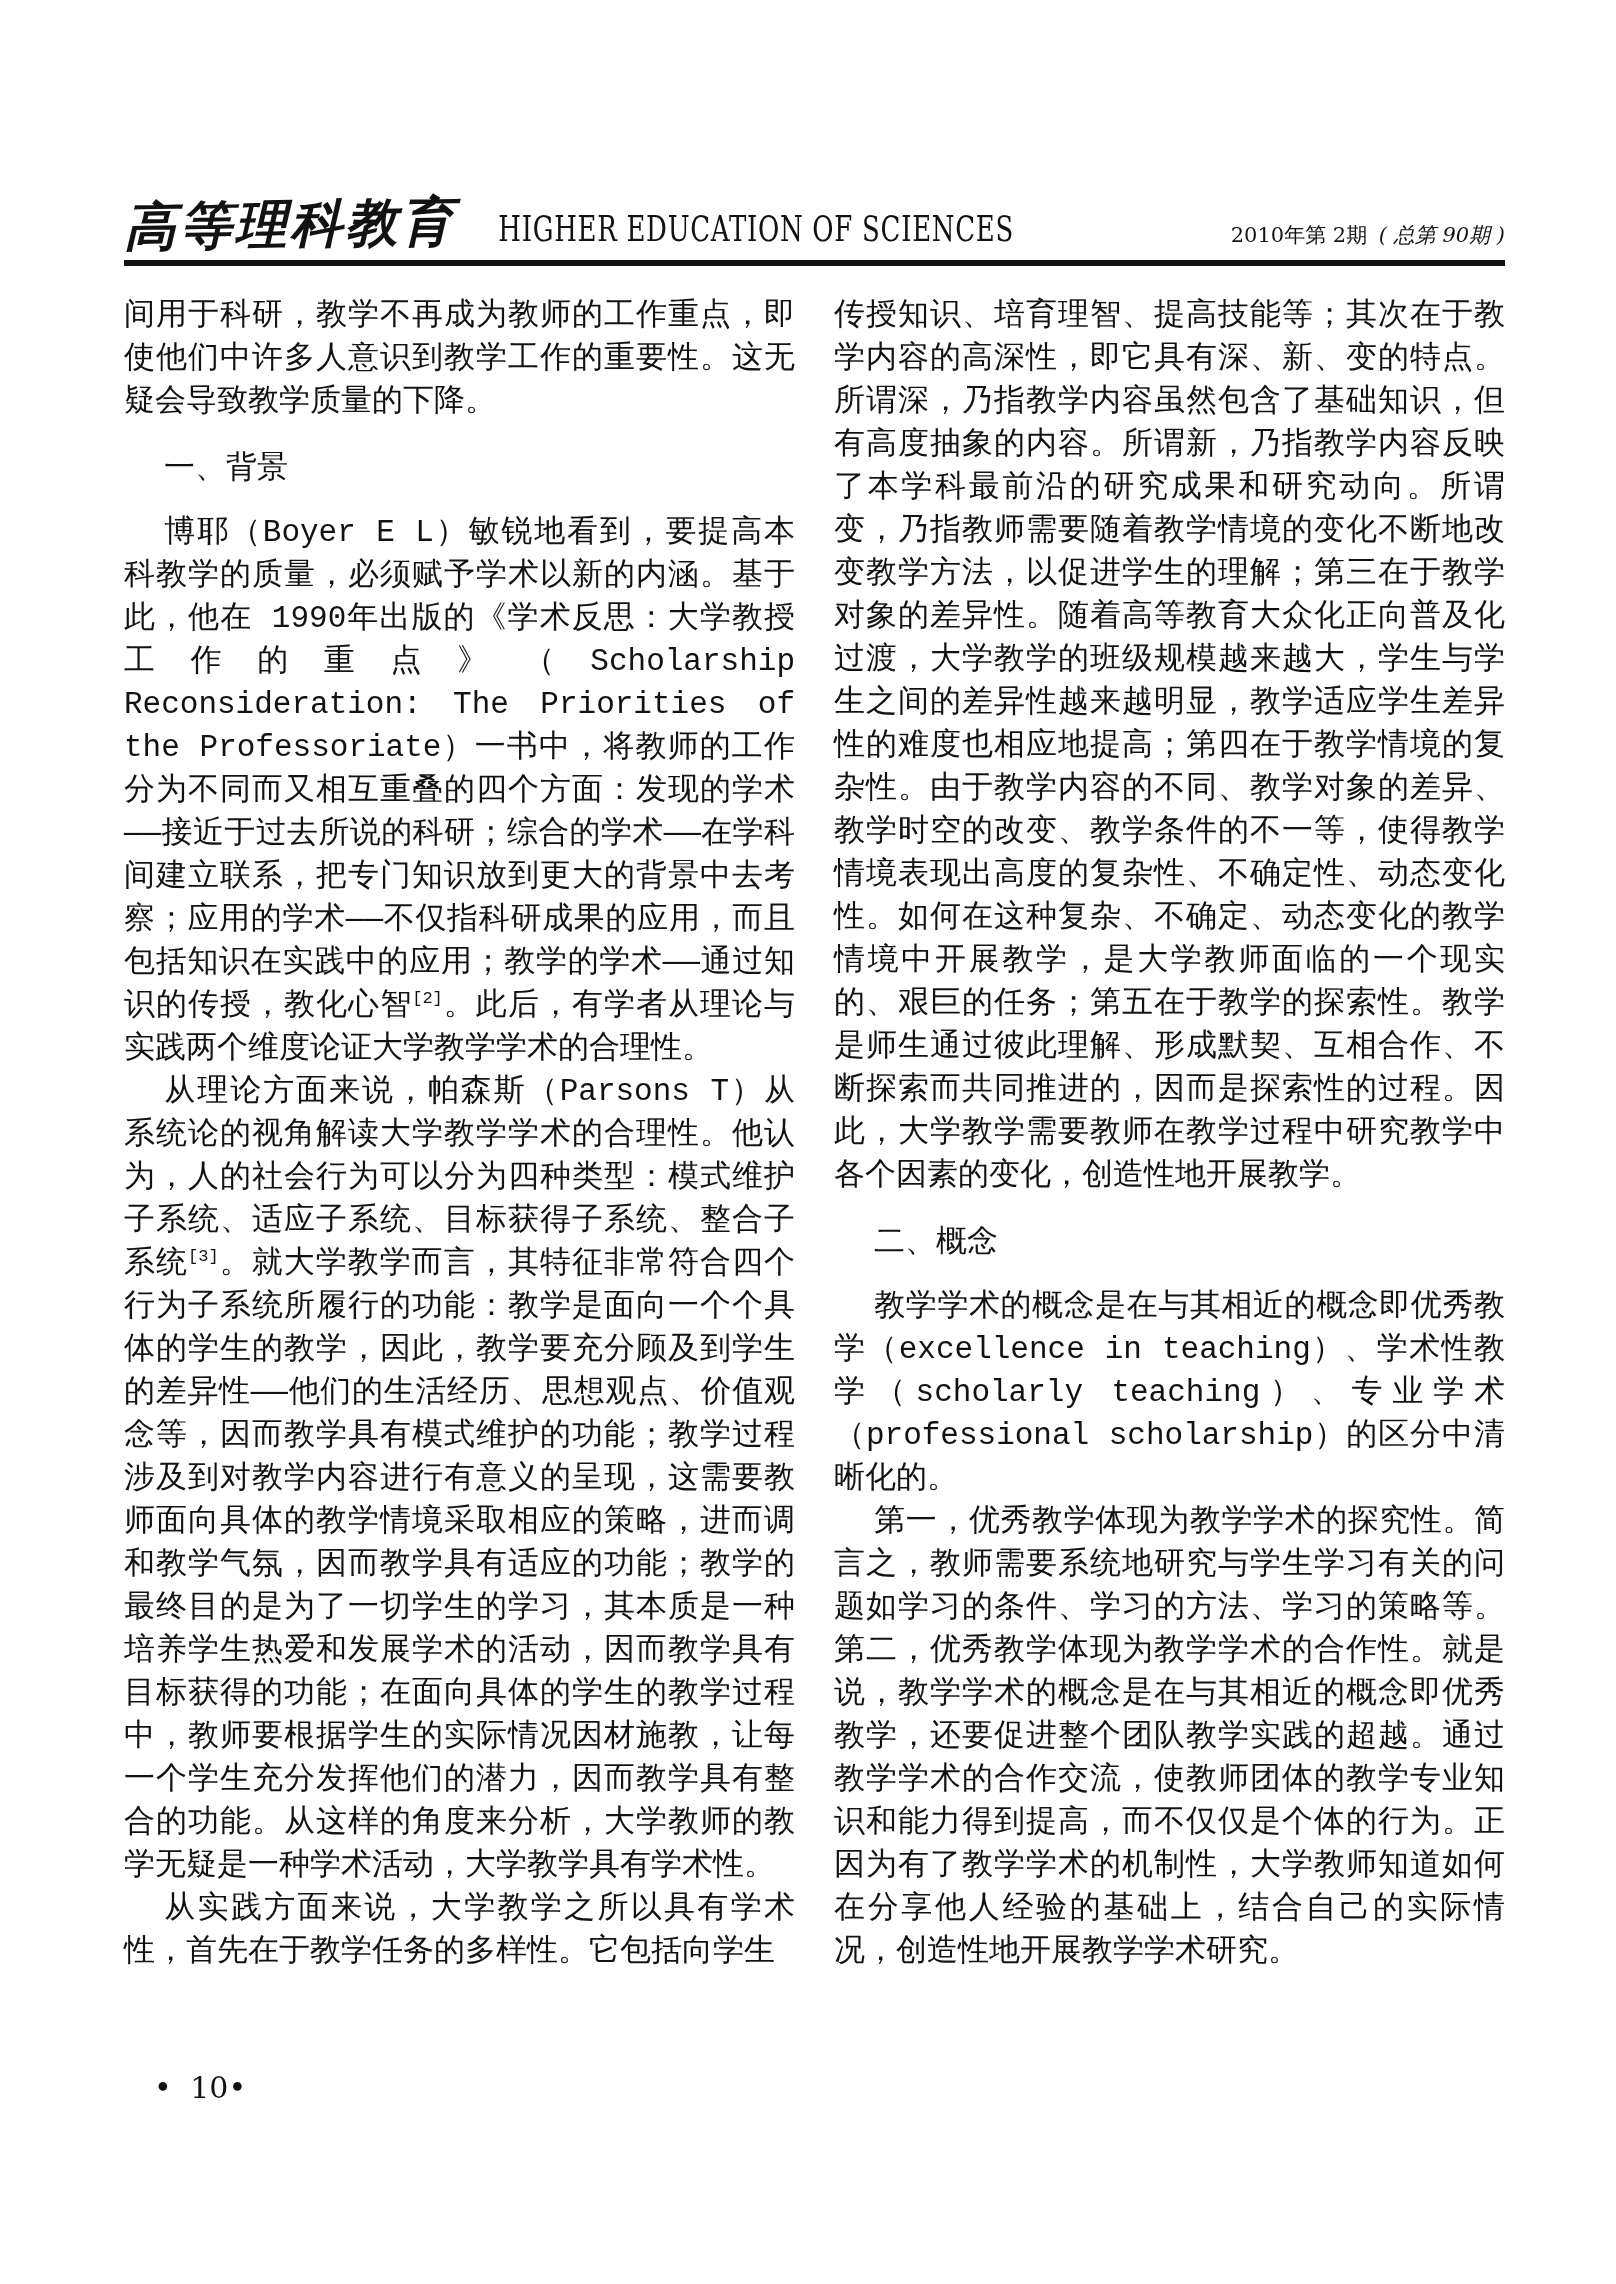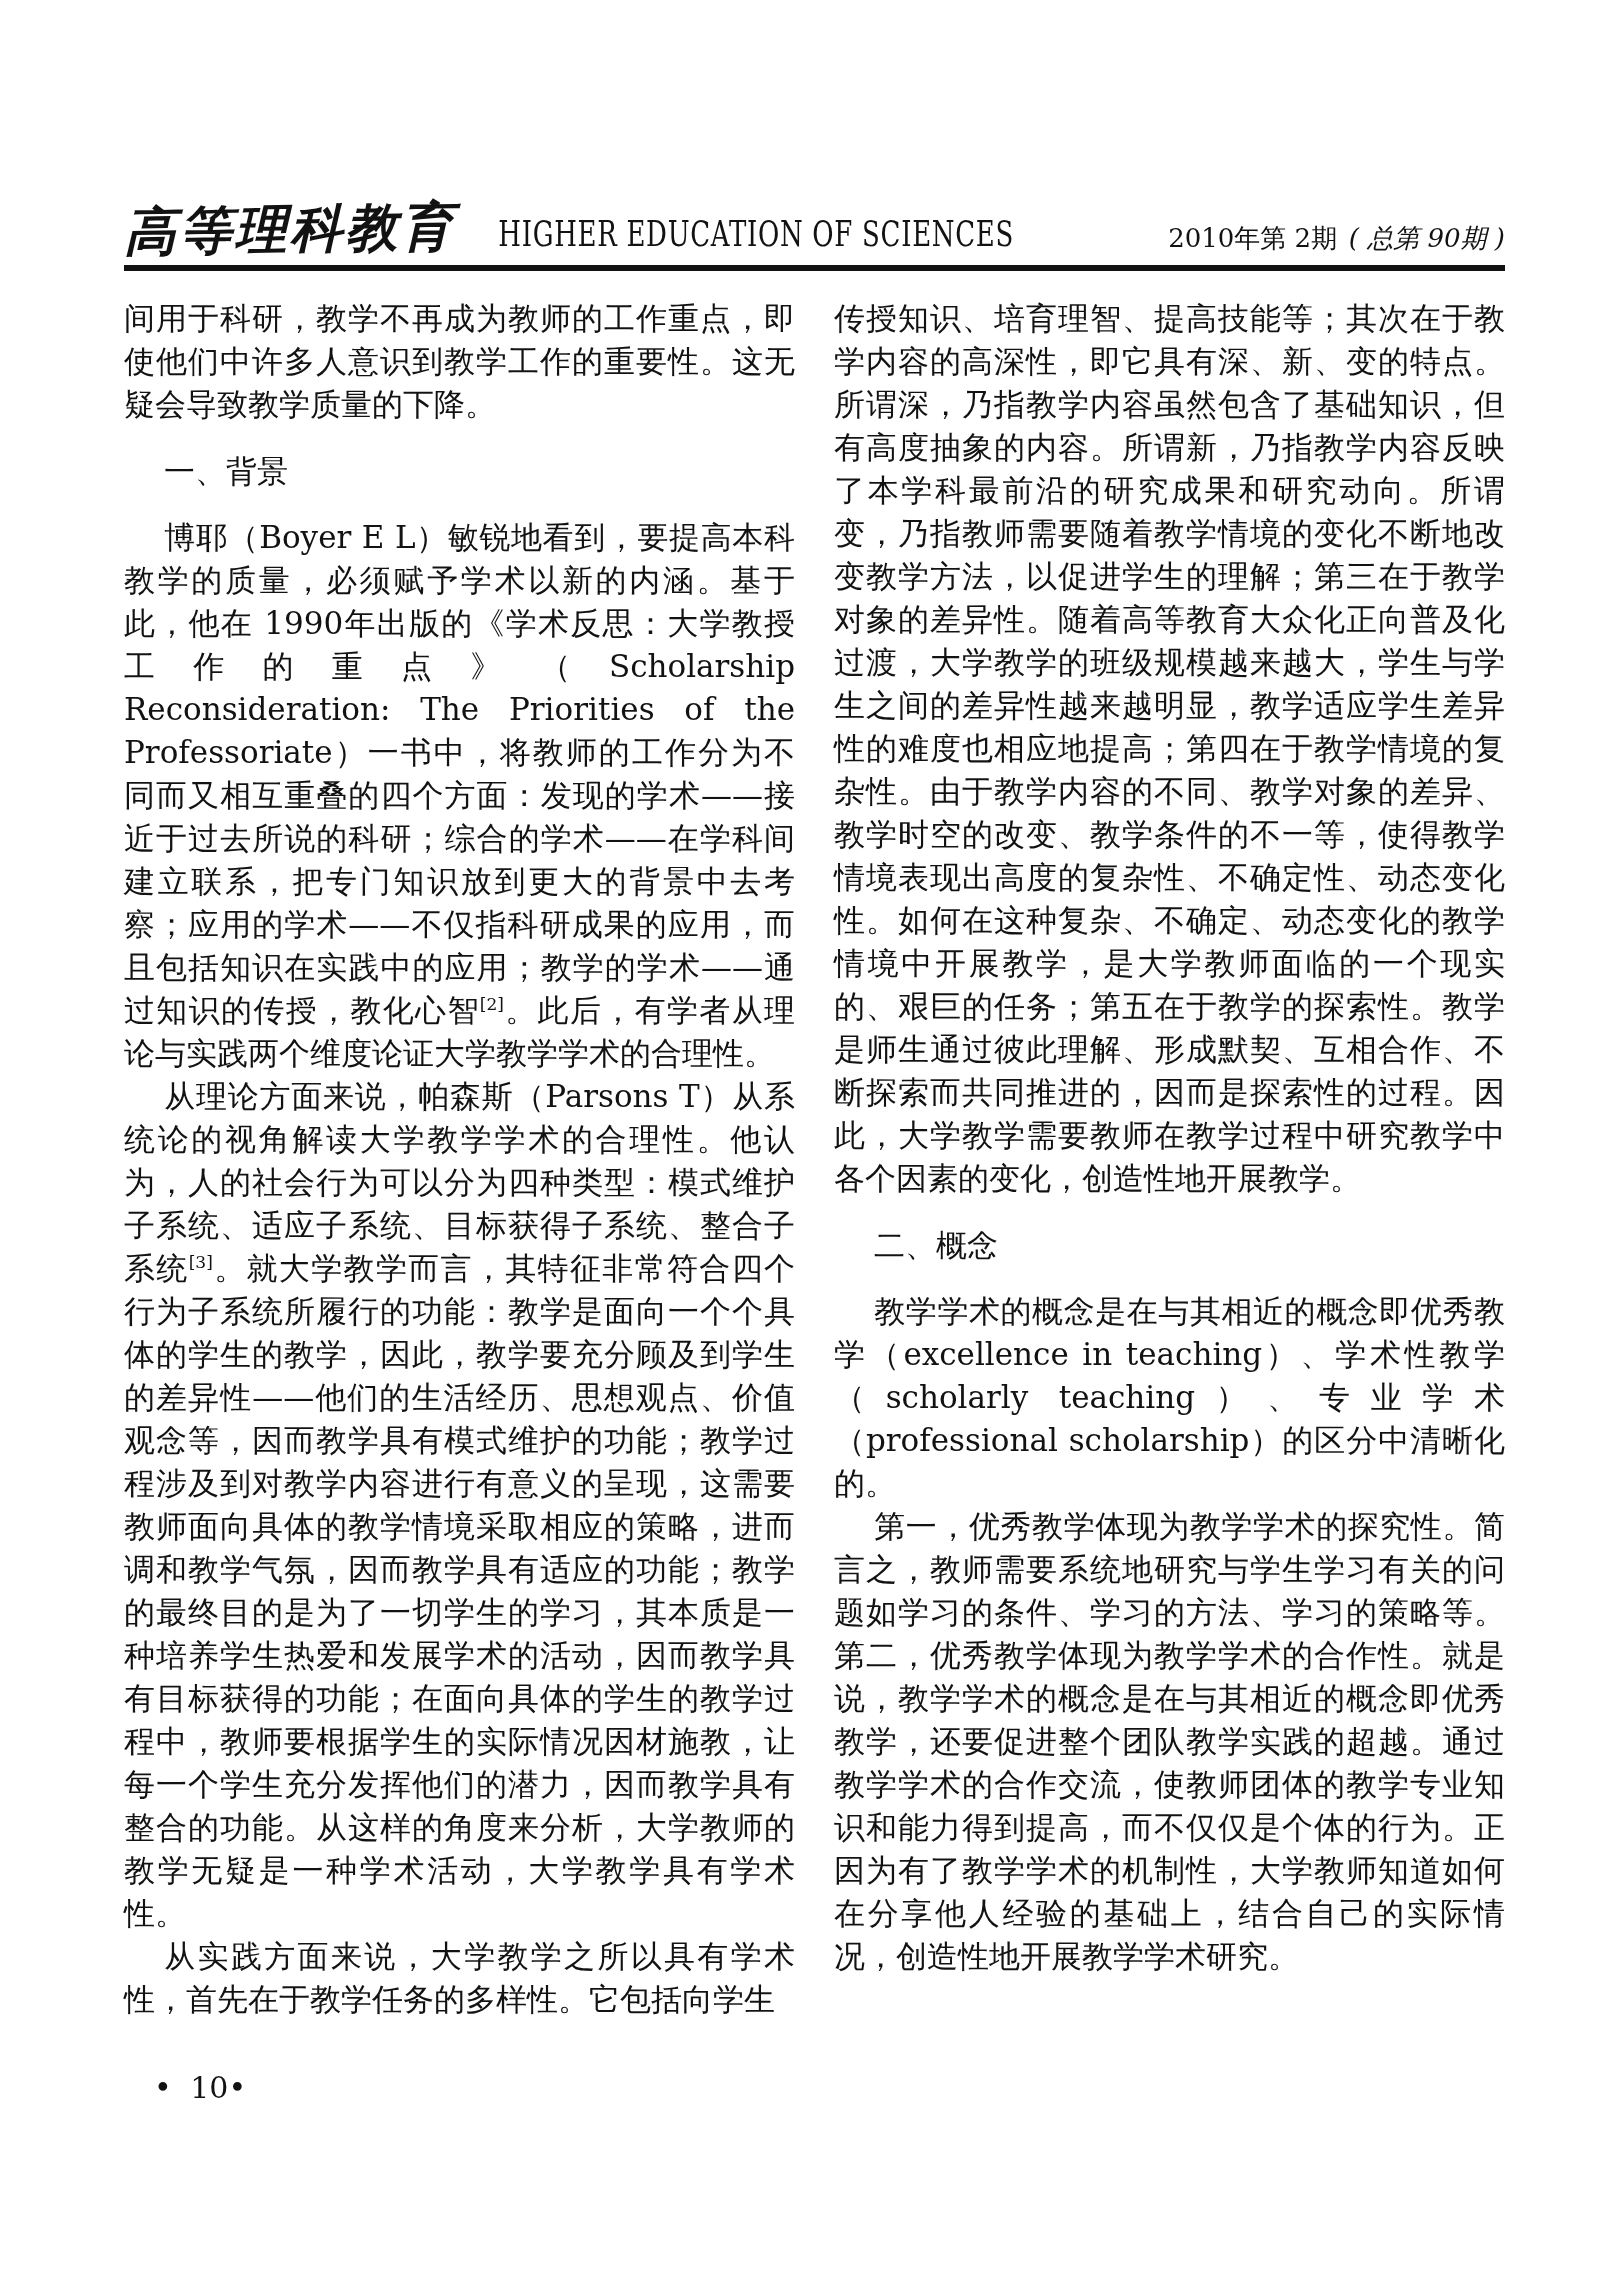--- a/index.html
+++ b/index.html
@@ -34,21 +34,21 @@
   .journal-en {
     font-size: 26px;
     letter-spacing: 0.7px;
     line-height: 1.0;
     margin-left: 6.5px;
     padding-bottom: 2.6px;
     transform: scaleY(1.35);
     transform-origin: bottom left;
   }
   .issue {
-    font-size: 26px;
+    font-size: 21px;
     line-height: 1.0;
     padding-bottom: 3.9px;
     margin-top: 36px;
   }
   .issue .issue-total { font-style: italic; margin-left: 11.7px; }
   .rule {
     height: 5.9px;
     background: #121212;
     margin-top: 10.4px;
   }
@@ -58,21 +58,21 @@
     margin-top: 26px;
   }
   .col {
     width: 671px;
     font-size: 31px;
     line-height: 43px;
     text-align: justify;
     text-justify: inter-character;
   }
   p.para { margin: 0; }
-  p.para.indent { text-indent: 1.3em; }
+  p.para.indent { text-indent: 1.3em; font-family: Liberation Mono, monospace; }
   h3.sec {
     font-family: "DejaVu Sans", "Liberation Sans", sans-serif;
     font-size: 31px;
     font-weight: normal;
     margin: 23.5px 0;
     padding-left: 40px;
     text-align: left;
   }
   sup.fnref {
     font-size: 0.55em;

